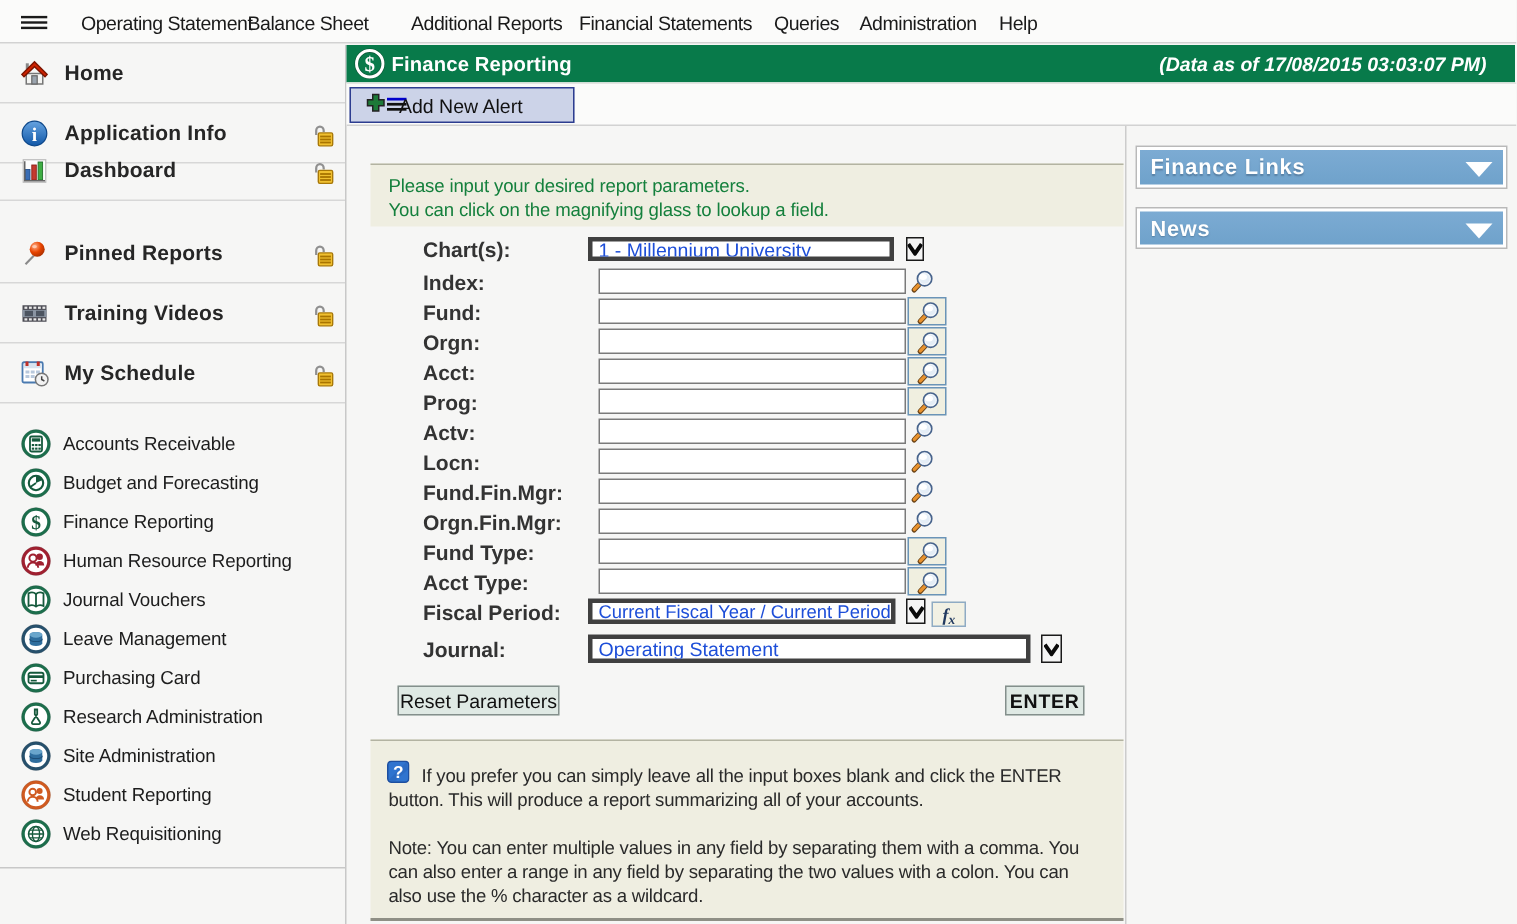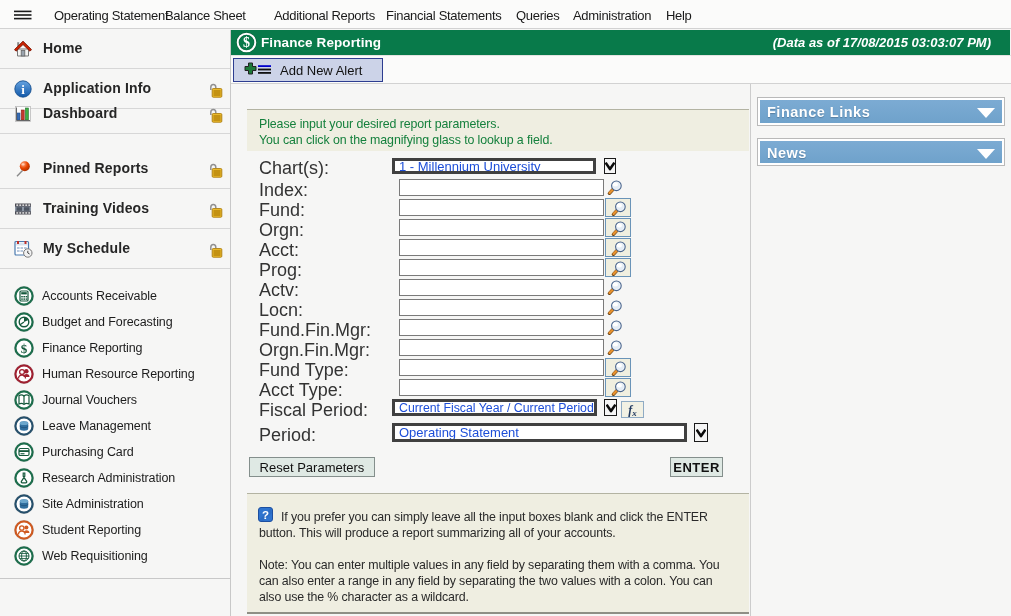--- a/index.html
+++ b/index.html
@@ -18,30 +18,30 @@
   .lrow { position:absolute; left:0; width:230px; height:26px;text-align:center; }
   .lrow .lbl { position:absolute; left:42px; top:6px; font-size:12.5px; color:#1c1c1c; letter-spacing:-0.1px;}
   .lrow svg { position:absolute; left:14px; top:3px; }
   
   #greenbar { position:absolute; left:231px; top:30px; width:779px; height:25px; background:#087a4a; }
   #greenbar .title { position:absolute; left:30px; top:5px; color:#fff; font-weight:bold; font-size:13.5px; letter-spacing:0.1px;}
   #greenbar .data { position:absolute; right:19px; top:5px; color:#fff; font-weight:bold; font-style:italic; font-size:13px; }
   
   #toolbar { position:absolute; left:231px; top:55px; width:780px; height:29px; background:#fbfbfa; border-top:1px solid #e4e4e2; border-bottom:1px solid #d2d2d2; }
   #addalert { position:absolute; left:2px; top:2px; width:150px; height:24px; background:#ccd3e8; border:1px solid #2d3d90; }
-  #addalert .txt { position:absolute; left:46px; top:4px; font-size:13px; color:#111; }
+  #addalert .txt { position:absolute; left:32px; top:4px; font-size:13px; color:#111; }
   
   #vdiv { position:absolute; left:750px; top:84px; width:1px; height:532px; background:#cccccc; }
   .beige { position:absolute; left:247px; width:502px; background:#efeee1; border-top:1px solid #b3b3a2; }
   #pbox { top:109px; height:42px; }
   #pbox div { position:absolute; left:12px; font-size:12.4px; color:#15803d; white-space:nowrap; letter-spacing:-0.1px;}
   #infobox { top:493px; height:121px; border-bottom:2px solid #8f8f85; }
   #infobox div { position:absolute; font-size:12.4px; color:#2a2a2a; white-space:nowrap; letter-spacing:-0.15px;}
   
-  .flabel { position:absolute; left:259px; font-size:18px; font-weight:normal; color:#333; white-space:nowrap; letter-spacing:0;}
+  .flabel { position:absolute; left:282px; font-size:14px; font-weight:bold; color:#333; white-space:nowrap; letter-spacing:0;}
   .finput { position:absolute; left:399px; width:205px; height:17px; background:#fff; border:1px solid #7a7a7a; }
   .fselect { position:absolute; left:392px; background:#fff; border:3px solid #404040; font-size:13px; color:#1d4ed8; padding:0 0 0 4px; white-space:nowrap; overflow:hidden; display:flex; align-items:center;}
   .selarrow { position:absolute; background:#f5f5f5; border:1px solid #1a1a1a; }
   .selarrow svg { position:absolute; left:50%; top:50%; transform:translate(-50%,-50%); }
   .magbtn { position:absolute; width:26px; height:19px; background:#f0efe0; border:1px solid #6a94b8; }
   .btn { position:absolute; height:20px; background:#dfe9e4; border:1px solid #848f8c; font-size:13px; color:#111; text-align:center; }
   
   .rpanel { position:absolute; left:757px; width:248px; border:1px solid #b9b9b9; background:#fff; padding:2px; }
   .rpanel .in { position:relative; height:100%; background:linear-gradient(#7cabd3,#6fa2cb);padding-left:42px; }
   .rpanel .t { position:absolute; left:7px; top:4px; color:#fff; font-weight:bold; font-size:14.5px; letter-spacing:0.5px; text-shadow:0 1px 1px rgba(60,90,120,0.5); }
@@ -447,30 +447,30 @@
 </svg>
     </div>
     <div class="flabel" style="top:399.5px">Fiscal Period:</div>
     <div class="fselect" style="top:399px; width:205px; height:17px; font-size:12.3px">Current Fiscal Year / Current Period</div>
     <div class="selarrow" style="left:604px; top:399px; width:13px; height:17px">
       <svg width="10" height="9" viewBox="0 0 10 9">
         <path d="M0.6 1.2 L5 7.6 L9.4 1.2" fill="none" stroke="#0a0a0a" stroke-width="2.6"></path>
       </svg>
     </div>
     <div class="abs" style="left:621px; top:401px; width:23px; height:17px; background:#f2f1e4; border:1px solid #8fabc4; text-align:center; font-family:'Liberation Serif'; font-style:italic; font-weight:bold; font-size:12px; color:#223a60;"><span style="position:relative;top:1px">f</span><span style="position:relative;top:3px;font-size:9px">x</span></div>
-    <div class="flabel" style="top:424.5px">Period:</div>
+    <div class="flabel" style="top:424.5px">Journal:</div>
     <div class="fselect" style="top:423px; width:295px; height:19px; font-size:13px">Operating Statement</div>
     <div class="selarrow" style="left:694px; top:423px; width:14px; height:19px">
       <svg width="10" height="9" viewBox="0 0 10 9">
         <path d="M0.6 1.2 L5 7.6 L9.4 1.2" fill="none" stroke="#0a0a0a" stroke-width="2.6"></path>
       </svg>
     </div>
   </div>
 
-<div class="btn" style="left:249px; top:457px; width:126px;"><span style="position:relative;top:2px">Reset Parameters</span></div>
+<div class="btn" style="left:265px; top:457px; width:108px;"><span style="position:relative;top:2px">Reset Parameters</span></div>
 <div class="btn" style="left:670px; top:457px; width:53px; font-weight:bold;"><span style="position:relative;top:2px;letter-spacing:0.5px">ENTER</span></div>
 
 <div id="infobox" class="beige">
   <svg style="position:absolute;left:11px;top:13px" width="15" height="15" viewBox="0 0 15 15">
     <rect x="0.5" y="0.5" width="14" height="14" rx="2.5" fill="#2f74cf" stroke="#1d4fa0"></rect>
     <path d="M1 13 L13 1 L14 6 L5 14 Z" fill="#2a66bb" opacity="0.6"></path>
     <text x="7.5" y="11.6" font-size="11.5" font-weight="bold" fill="#fff" text-anchor="middle" font-family="Liberation Sans">?</text>
   </svg>
   <div style="left:34px; top:16px">If you prefer you can simply leave all the input boxes blank and click the ENTER</div>
   <div style="left:12px; top:32px">button. This will produce a report summarizing all of your accounts.</div>

